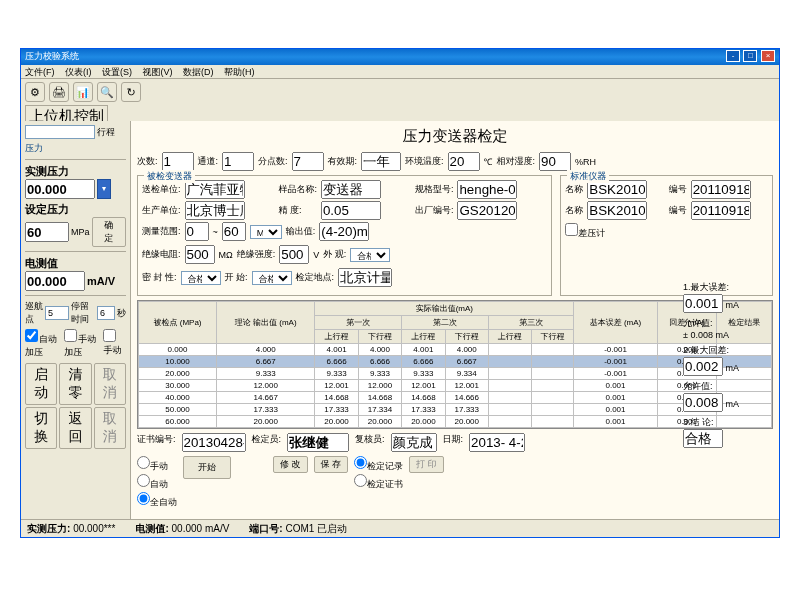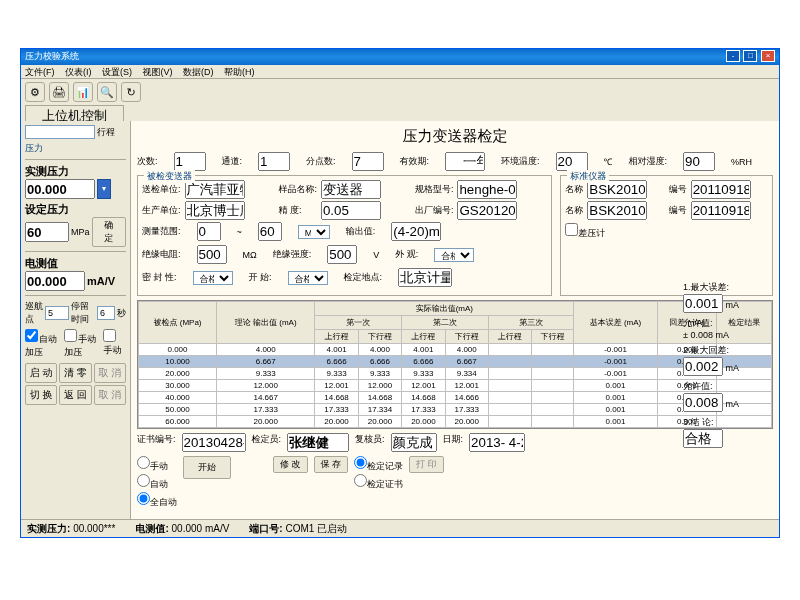--- a/index.html
+++ b/index.html
@@ -7,35 +7,35 @@
 .desktop{width:800px;height:600px;position:relative;background:#fff}
 .win{position:absolute;top:48px;left:20px;width:760px;height:490px;background:#ece9d8;border:1px solid #0055ea}
 .titlebar{height:16px;background:linear-gradient(#0a6cce,#1f8ae4,#0a6cce);color:#fff;font-size:9px;padding:1px 4px;display:flex;justify-content:space-between}
 .titlebar .btns span{display:inline-block;width:14px;height:12px;background:#d64d38;border:1px solid #fff;margin-left:1px;text-align:center;line-height:10px;font-size:8px}
 .titlebar .btns span:nth-child(1),.titlebar .btns span:nth-child(2){background:#0d5bb8}
 .menubar{height:14px;background:#ece9d8;font-size:9px;padding:1px 4px;border-bottom:1px solid #aca899}
 .menubar span{margin-right:8px;cursor:pointer}
 .toolbar{height:26px;background:#ece9d8;padding:2px 4px;display:flex;gap:4px;align-items:center}
 .tool-icon{width:20px;height:20px;border:1px solid #aca899;border-radius:3px;display:flex;align-items:center;justify-content:center;font-size:11px}
 .tab-strip{height:16px;background:#ece9d8;padding:0 4px}
-.tab{display:inline-block;padding:1px 16px;background:#d4d0c8;border:1px solid #aca899;font-size:13px}
+.tab{display:inline-block;padding:1px 3px;background:#d4d0c8;border:1px solid #aca899;font-size:15px}
 .tab.active{background:#ece9d8;border-bottom:1px solid #ece9d8}
 .body{display:flex;height:calc(100% - 72px)}
 .left-panel{width:110px;background:#ece9d8;padding:4px;border-right:1px solid #aca899}
 .field-row{display:flex;align-items:center;margin-bottom:3px;gap:2px}
 .label{font-size:9px}
 .label-b{font-size:11px;font-weight:bold}
 input[type=text],select{border:1px solid #7b9ebd;background:#fff;font-size:9px;padding:1px 2px;height:14px}
 input.big{font-size:13px;font-weight:bold;height:20px;text-align:left;padding-right:4px}
 .btn{border:1px solid #aca899;background:#ece9d8;font-size:9px;padding:1px 6px;cursor:pointer;border-radius:2px}
 .combo-btn{width:14px;height:20px;background:#3169c6;border:1px solid #1d4e9c;color:#fff;font-size:8px;text-align:center;line-height:18px}
 .divider{height:1px;background:#aca899;margin:4px 0}
 .main{flex:1;background:#fffbf0;padding:6px;position:relative;overflow:auto}
 .main-title{text-align:center;font-size:15px;font-family:Liberation Mono, monospace;margin-bottom:6px}
-.param-row{display:flex;gap:16px;align-items:center;margin-bottom:4px;font-size:9px}
+.param-row{display:flex;gap:4px;align-items:center;margin-bottom:4px;font-size:9px}
 .param-row input,.param-row select{width:32px}
 .fieldset{border:1px solid #aca899;padding:4px;margin-bottom:4px;position:relative}
 .fieldset .legend{position:absolute;top:-6px;left:6px;background:#fffbf0;padding:0 3px;font-size:9px;color:#004080}
 .two-col{display:flex;gap:8px}
 .two-col .fieldset{flex:1}
 .info-grid{display:grid;grid-template-columns:auto 1fr auto 1fr;gap:2px 4px;font-size:9px;align-items:center}
 .info-grid input,.info-grid select{width:60px}
 .table-wrap{border:1px solid #888;background:#fff;margin-bottom:4px}
 table{border-collapse:collapse;width:100%;font-size:8px}
 th,td{border:1px solid #c0c0c0;padding:1px 2px;text-align:center;background:#fff}
@@ -44,21 +44,21 @@
 .bottom-row{display:flex;gap:6px;align-items:flex-start;font-size:9px;margin-top:4px}
 .radio-g{display:flex;flex-direction:column;font-size:9px;gap:1px}
 .side-results{position:absolute;right:6px;top:160px;width:90px;font-size:9px}
 .side-results .item{margin-bottom:4px}
 .side-results input{width:40px}
 .statusbar{position:absolute;bottom:0;left:0;right:0;height:18px;background:#ece9d8;border-top:1px solid #aca899;font-size:10px;padding:2px 6px;display:flex;gap:20px}
 .statusbar b{font-weight:bold}
 .checkbox-row{font-size:9px;display:flex;gap:4px;margin-bottom:3px}
 .checkbox-row input{margin-right:1px}
 .btn-grid{display:grid;grid-template-columns:1fr 1fr 1fr;gap:2px;margin-top:4px}
-.btn-grid .btn{padding:2px 2px;font-size:10px}
+.btn-grid .btn{padding:2px 2px;font-size:14px}
 .btn.disabled{color:#888}
 </style>
 </head>
 <body>
 
 <div class="desktop">
 <div class="win">
   <div class="titlebar">
     <span>压力校验系统</span>
     <span class="btns">
@@ -136,21 +136,21 @@
     <div class="main">
       <div class="main-title">压力变送器检定</div>
       <div class="param-row">
         <span>次数:</span>
             <input value="1" style="">
         <span>通道:</span>
             <input value="1" style="">
         <span>分点数:</span>
             <input value="7" style="">
         <span>有效期:</span>
-            <input style="width: 40px; padding-left: 16px;" value="一年">
+            <input style="width: 40px;" value="一年">
         <span>环境温度:</span>
             <input value="20" style="">
             <span>℃</span>
         <span>相对湿度:</span>
             <input value="90" style="">
             <span>%RH</span>
       </div>
 
       <div class="two-col">
         <div class="fieldset" style="flex:2">

